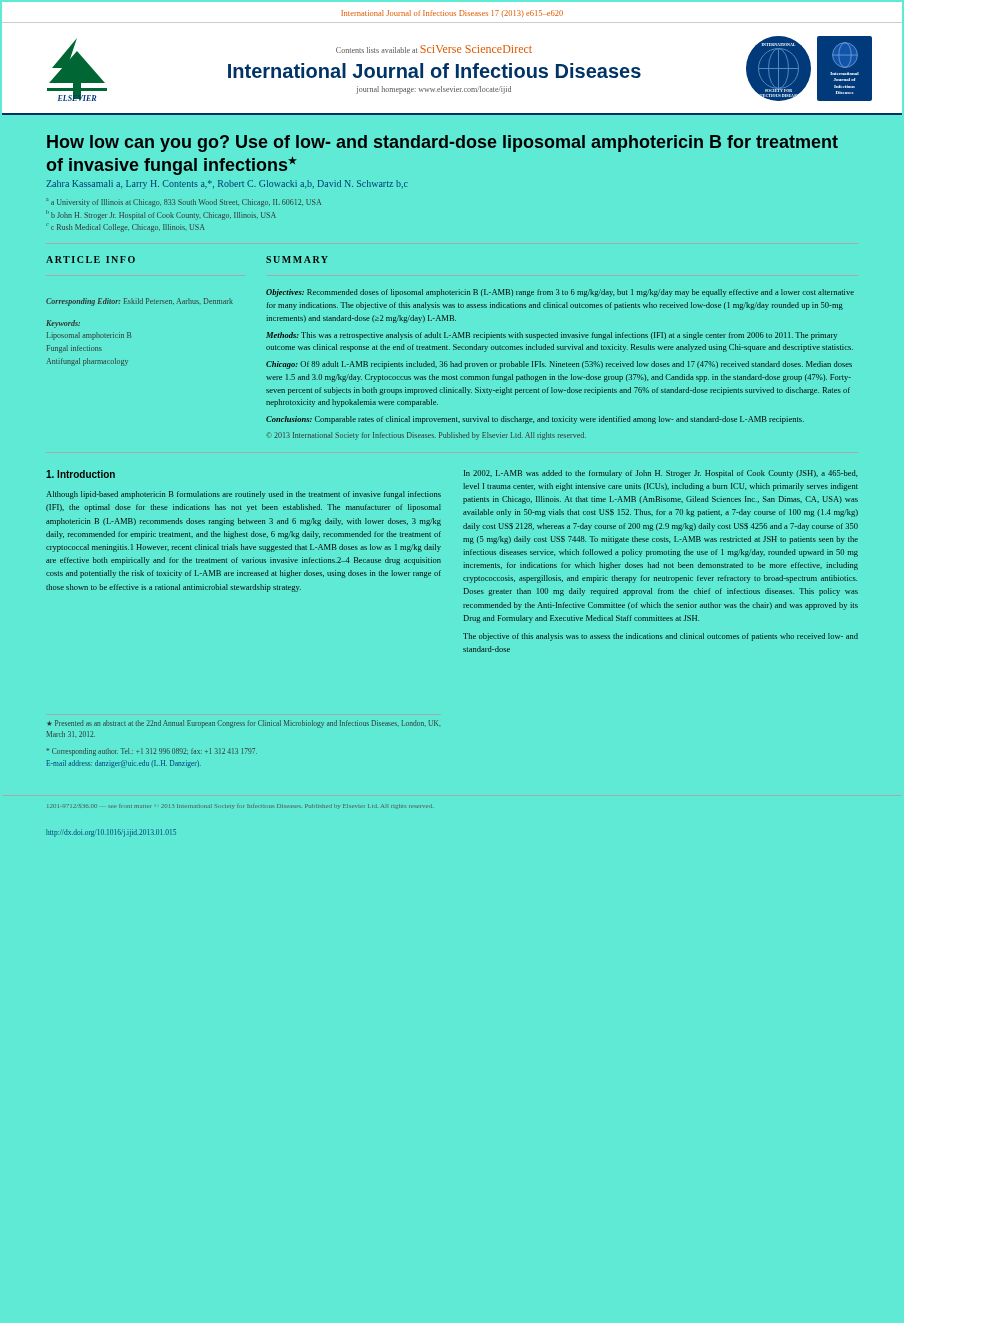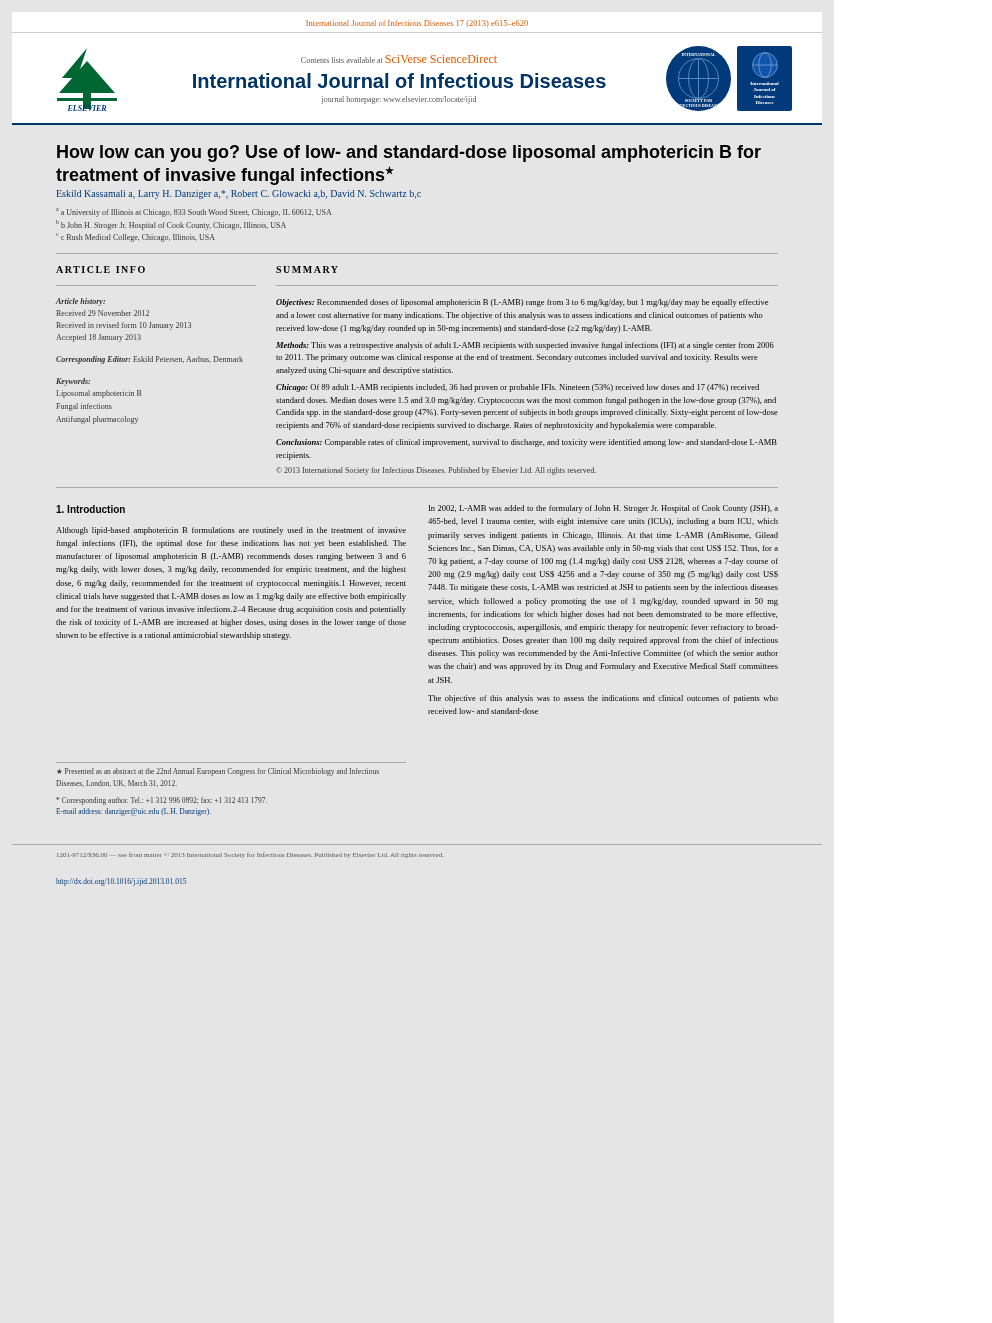--- a/index.html
+++ b/index.html
@@ -5,24 +5,24 @@
     * { margin: 0; padding: 0; box-sizing: border-box; }
     body {
       background: #fff;
       font-family: 'Times New Roman', Times, serif;
       font-size: 9.5px;
       color: #000;
       width: 992px;
       min-height: 1323px;
     }
     .page-wrapper {
-      width: 834px;
+      width: 904px;
       min-height: 1323px;
-      background: #e5e5e5;
-      padding: 12px;
+      background: #5eead4;
+      padding: 2px;
     }
     
     .top-bar {
       background: #fff;
       text-align: center;
       font-size: 8.5px;
       color: #e05a00;
       padding: 6px 0 4px 0;
       border-bottom: 1px solid #ccc;
     }
@@ -264,42 +264,36 @@
     </div>
   </div>
 
   <div class="main-content">
 
     <div class="article-title">
       <span>How low can you go? Use of low- and standard-dose liposomal amphotericin B for treatment of invasive fungal infections</span><sup>★</sup>
     </div>
 
     <div class="authors">
-      <span>Eskild Kassamali a, Larry H. Danziger a,*, Robert C. Glowacki a,b, David N. Schwartz b,c</span>
+      <span>Zahra Kassamali a, Larry H. Contents a,*, Robert C. Glowacki a,b, David N. Schwartz b,c</span>
     </div>
 
     <div class="affiliations">
       <div><sup>a</sup> <span>a University of Illinois at Chicago, 833 South Wood Street, Chicago, IL 60612, USA</span></div>
       <div><sup>b</sup> <span>b John H. Stroger Jr. Hospital of Cook County, Chicago, Illinois, USA</span></div>
       <div><sup>c</sup> <span>c Rush Medical College, Chicago, Illinois, USA</span></div>
     </div>
 
     <hr class="divider-line">
 
     <div class="two-col">
 
       <div class="col-left">
         <div class="section-label">ARTICLE INFO</div>
         <hr class="divider-line">
-        <div class="article-info-block">
-          <div class="field-label">Article history:</div>
-          <div>Received 29 November 2012</div>
-          <div>Received in revised form 10 January 2013</div>
-          <div>Accepted 18 January 2013</div>
-        </div>
         <br>
         <div class="article-info-block">
           <span class="field-label">Corresponding Editor:</span>
           <span>Eskild Petersen, Aarhus, Denmark</span>
         </div>
         <br>
         <div class="article-info-block">
           <div class="field-label">Keywords:</div>
           <div class="keywords-list">
             <div>Liposomal amphotericin B</div>

